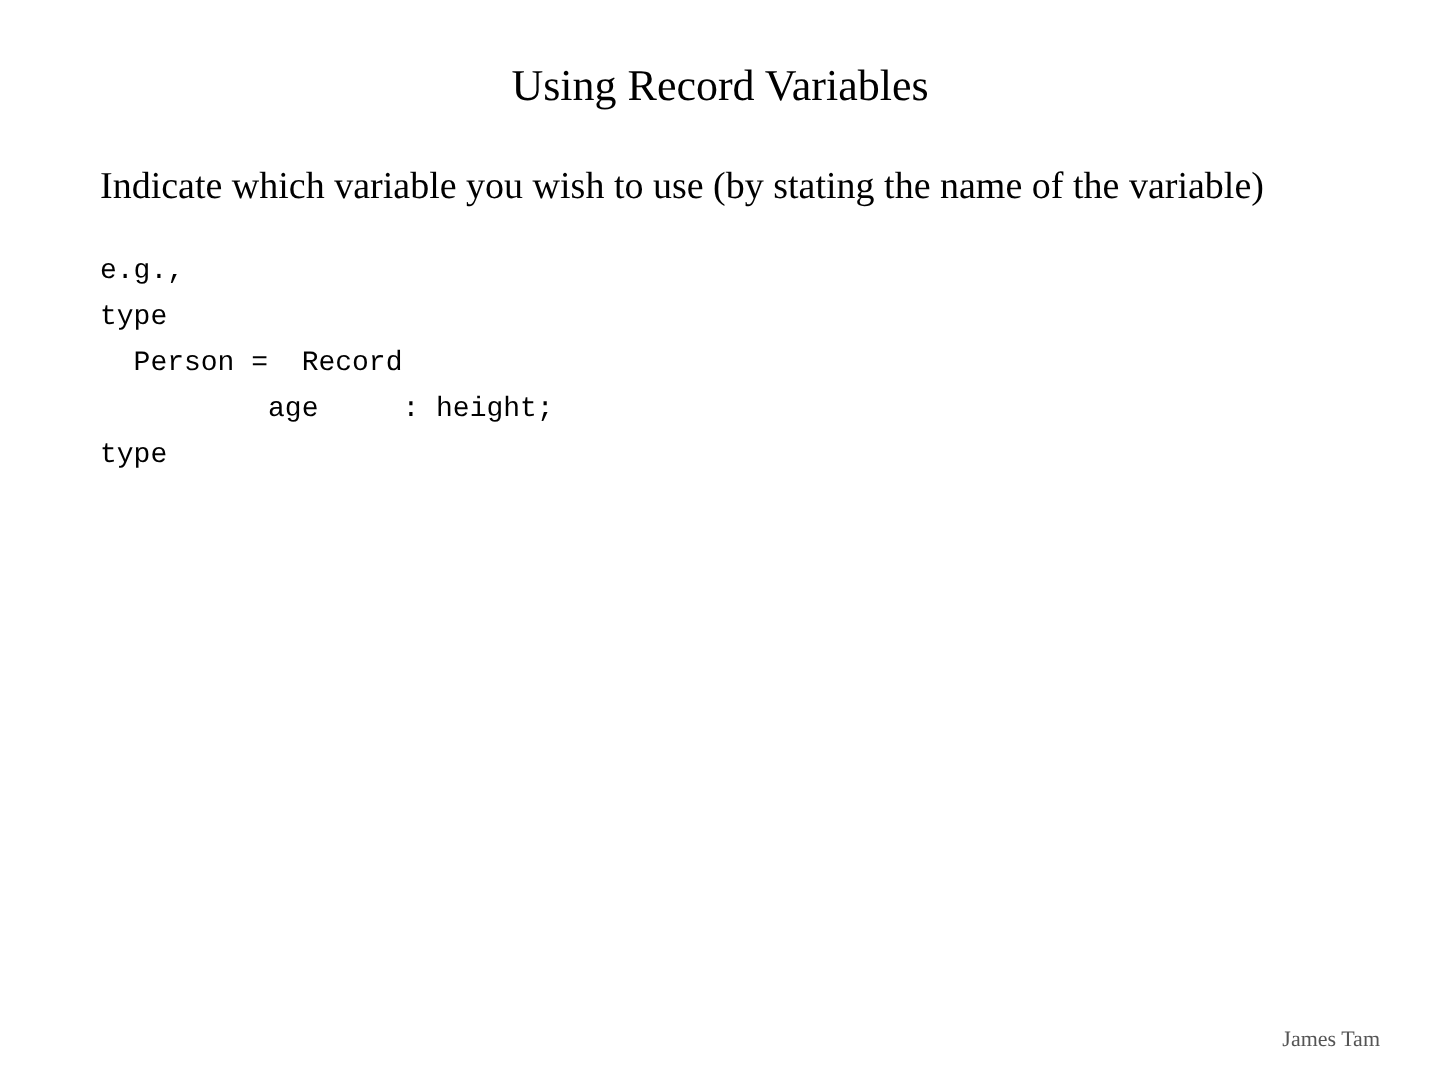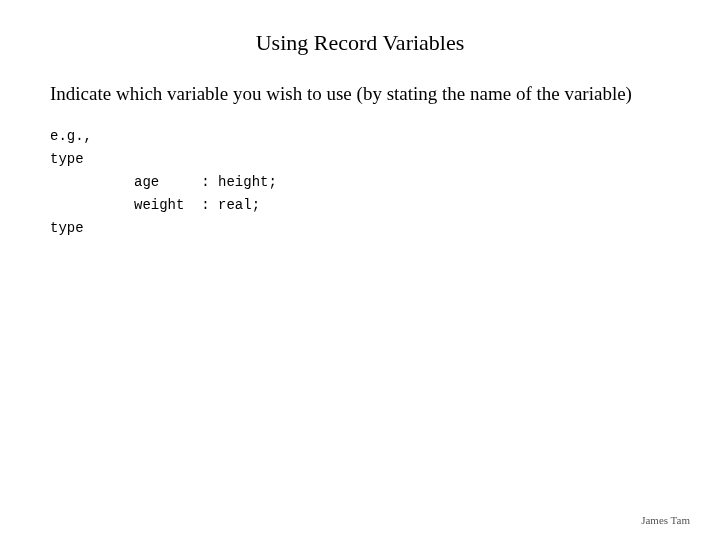--- a/index.html
+++ b/index.html
@@ -66,20 +66,20 @@
 
 <div class="page-container">
 
   <h1 class="title">Using Record Variables</h1>
 
   <p class="intro-text">Indicate which variable you wish to use (by stating the name of the variable)</p>
 
   <div class="code-block">
     <span class="code-line">e.g.,</span>
     <span class="code-line">type</span>
+    <span class="code-line">  Person =  Record</span>
     <span class="code-line">          age     : height;</span>
-    <span class="code-line">          weight  : real;</span>
     <span class="code-line">type</span>
   </div>
 
   <div class="footer">James Tam</div>
 
 </div>
 
 </body></html>

